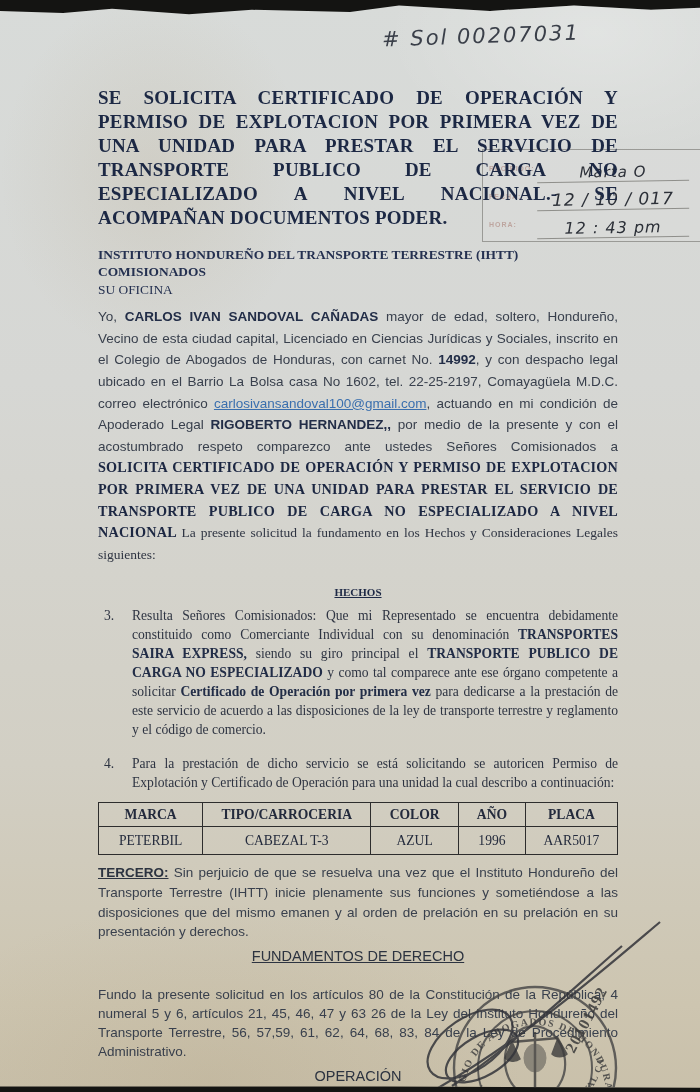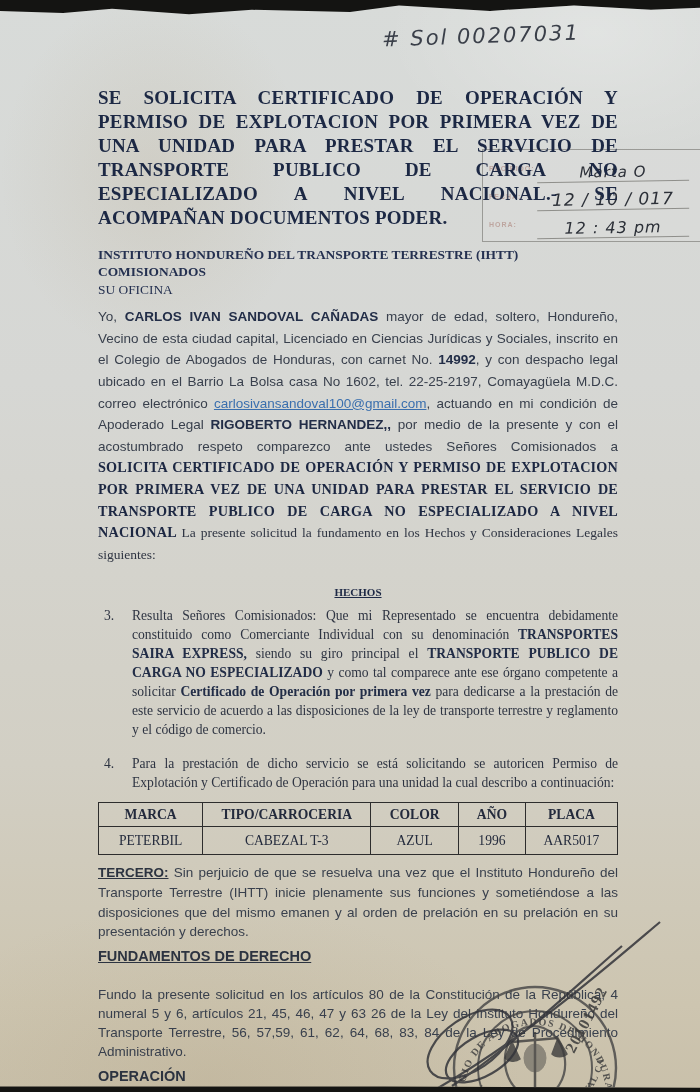--- a/index.html
+++ b/index.html
@@ -61,21 +61,21 @@
   .intro{margin-top:8px;font-size:13.5px;line-height:21.6px;text-align:justify;}
   .seg-b{font-weight:bold;color:#222d47;}
   .seg-bs{font-weight:bold;font-family:"Liberation Serif",serif;color:#1c2742;font-size:14.2px;letter-spacing:0.2px;}
   .seg-link{color:#3a6fae;text-decoration:underline;}
   .seg-bu{font-weight:bold;text-decoration:underline;color:#2c3340;}
   .seg-sf{font-family:"Liberation Serif",serif;color:#2e3442;}
 
   
   .h-serif{margin-top:21px;text-align:center;font-family:"Liberation Serif",serif;
     font-weight:bold;font-size:11px;color:#1e2946;text-decoration:underline;}
-  .h-sans{margin-top:6px;text-align:left;font-weight:bold;font-size:14.5px;color:#2c3340;}
+  .h-sans{margin-top:6px;text-align:center;font-weight:normal;font-size:14.5px;color:#2c3340;}
   .h-sans.u{text-decoration:underline;}
 
   
   .numitem{display:flex;margin-top:8px;font-family:"Liberation Serif",serif;color:#2e3442;
     font-size:13.6px;line-height:19px;}
   .numitem .num{flex:0 0 34px;padding-left:6px;box-sizing:border-box;}
   .numitem .itxt{flex:1;text-align:justify;}
 
   
   table.veh{border-collapse:collapse;margin:10px auto 0 auto;font-family:"Liberation Serif",serif;color:#232a3c;}

